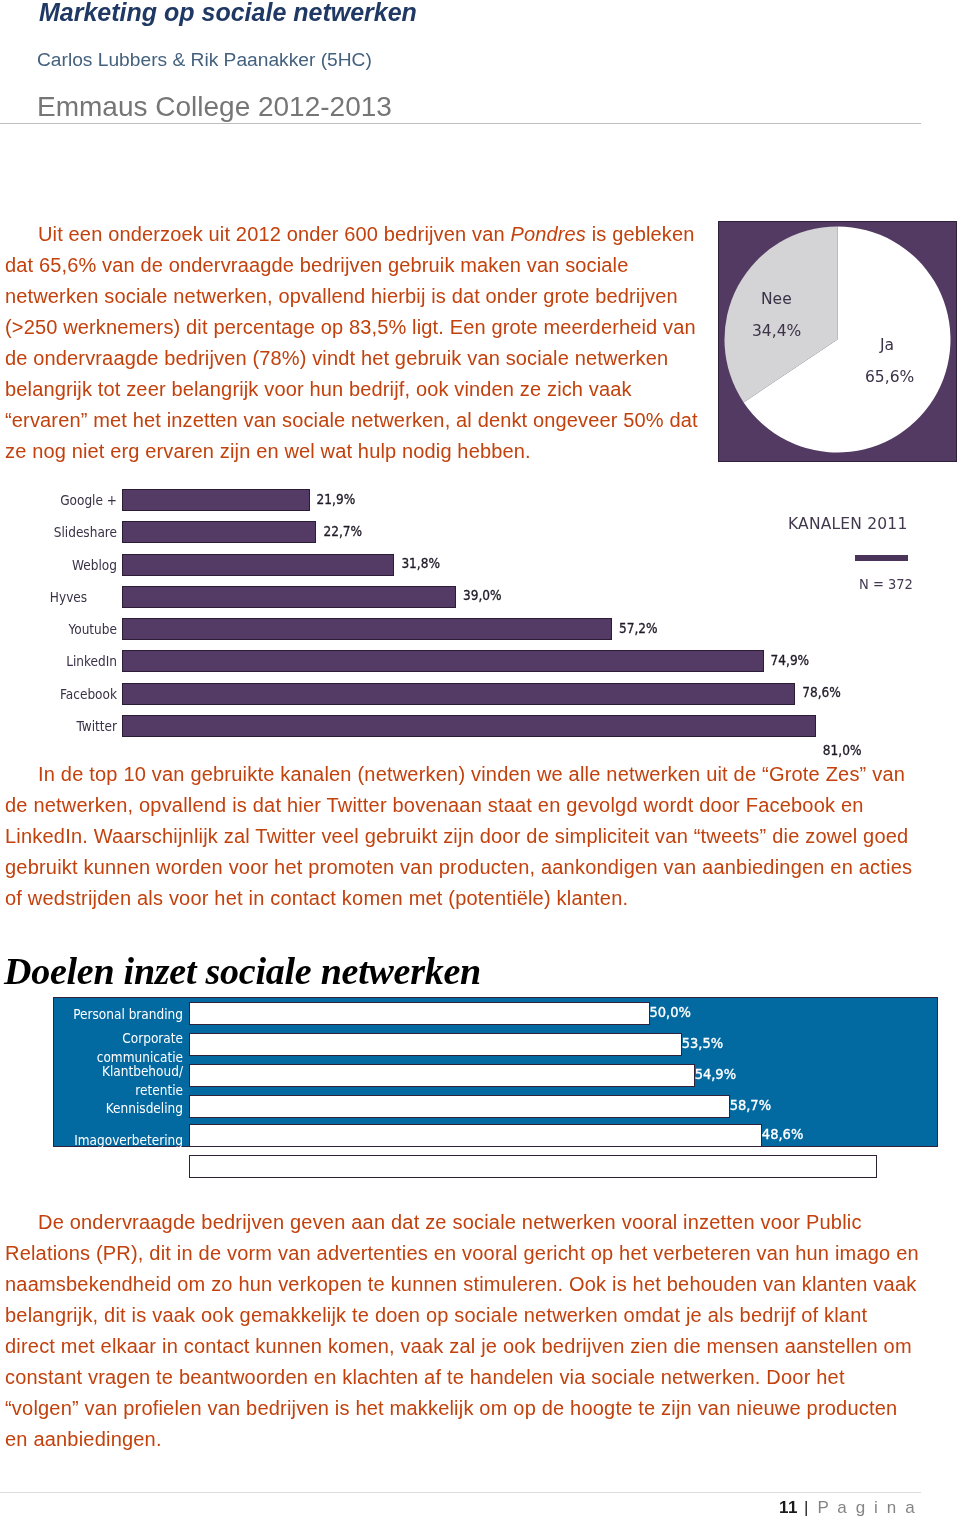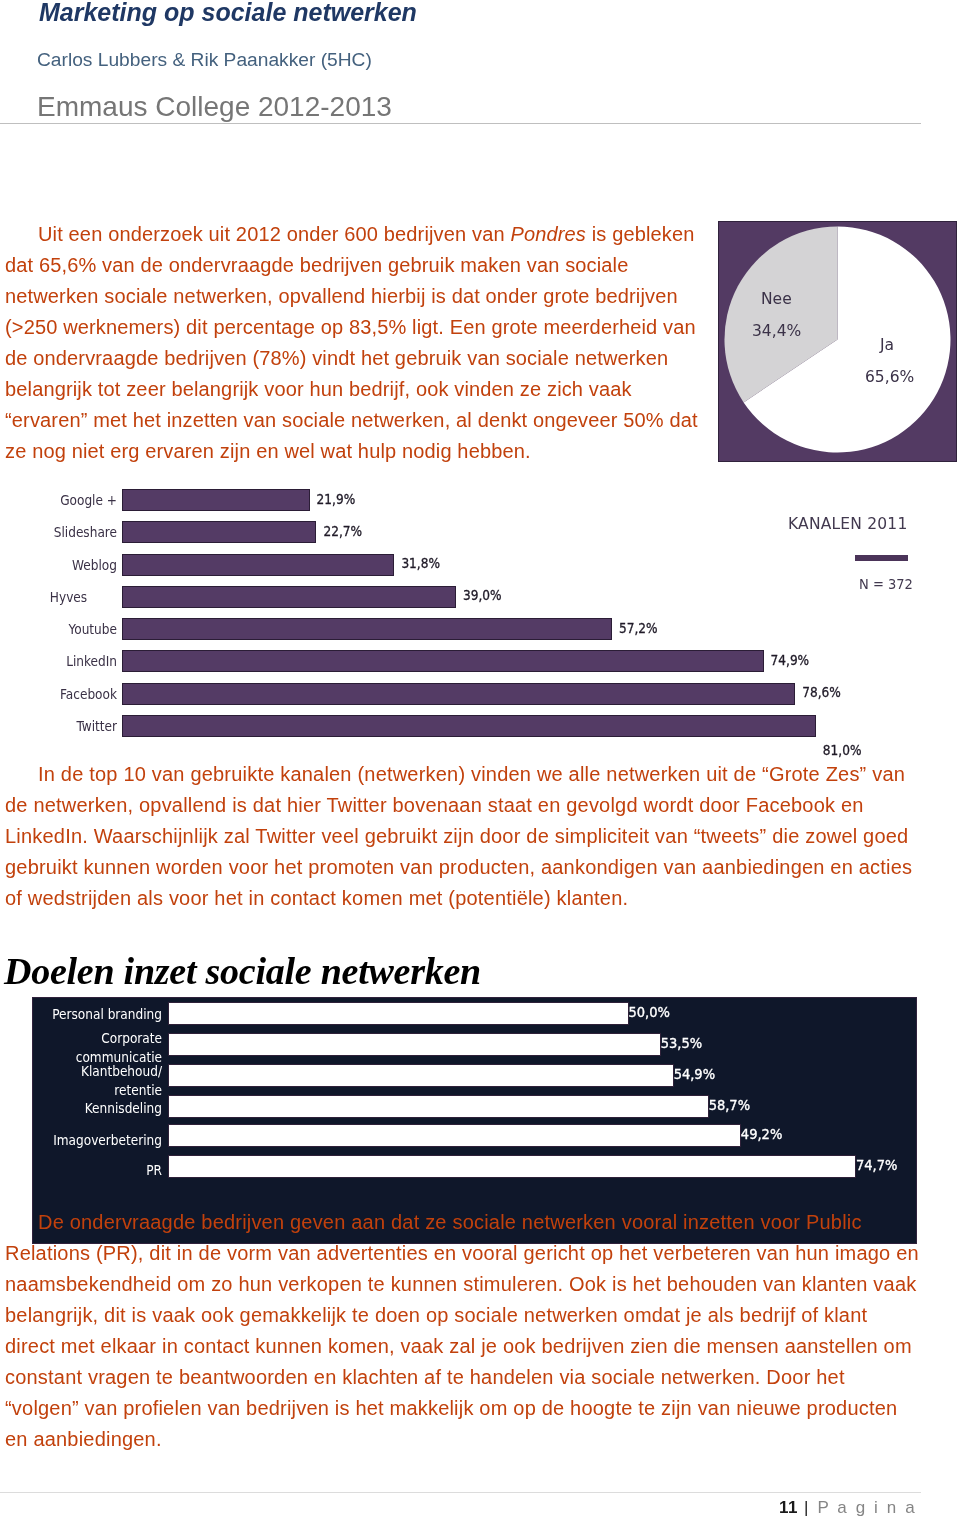--- a/index.html
+++ b/index.html
@@ -36,21 +36,21 @@
   .bc1 .lbl{position:absolute;left:20px;width:97px;font-family:"DejaVu Sans Condensed","DejaVu Sans",sans-serif;
             font-size:13.5px;color:#3a3146;white-space:nowrap;text-align:right;}
   .bc1 .bar{position:absolute;left:122px;height:22px;background:#543B65;border:1px solid #2b1d36;}
   .bc1 .val{position:absolute;font-family:"DejaVu Sans Condensed","DejaVu Sans",sans-serif;font-size:13.5px;color:#201b28;white-space:nowrap;-webkit-text-stroke:0.3px #201b28;}
   .bc1 .ttl{position:absolute;left:788px;top:37px;font-family:"DejaVu Sans",sans-serif;
             font-size:15.5px;letter-spacing:.2px;color:#42394f;white-space:nowrap;}
   .bc1 .legline{position:absolute;left:855px;top:77px;width:53px;height:6px;background:#4b3459;}
   .bc1 .legtxt{position:absolute;left:859px;top:98px;font-family:"DejaVu Sans Condensed","DejaVu Sans",sans-serif;font-size:14.5px;color:#42394f;white-space:nowrap;}
 
   
-  .bc2{position:absolute;left:32px;top:997px;width:885px;height:247px;background:#0f172a;border:1px solid #30223c;}
+  .bc2{position:absolute;left:53px;top:997px;width:885px;height:150px;background:#0369a1;border:1px solid #30223c;}
   .bc2 .lbl{position:absolute;left:10px;width:119px;font-family:"DejaVu Sans Condensed","DejaVu Sans",sans-serif;font-size:13.5px;color:#ffffff;
             text-align:right;line-height:18.5px;}
   .bc2 .bar{position:absolute;left:135px;height:23px;background:#ffffff;border:1px solid #2f2139;}
   .bc2 .val{position:absolute;font-family:"DejaVu Sans Condensed","DejaVu Sans",sans-serif;font-size:14.5px;color:#ffffff;white-space:nowrap;-webkit-text-stroke:0.35px #ffffff;}
 
   .ftr-rule{position:absolute;left:0;top:1492px;width:921px;height:1px;background:#dcdcdc;}
   .ftr{position:absolute;left:779px;top:1498px;font-size:17px;color:#858585;letter-spacing:2.1px;white-space:nowrap;}
   .ftr .pg{color:#1a1a1a;font-weight:bold;letter-spacing:0.5px;margin-right:6px;}
   .ftr .sep{color:#1a1a1a;letter-spacing:0;margin-right:9px;}
 </style>
@@ -123,21 +123,21 @@
         <div class="bar" style="top: 34.5px; width: 492.735px;"></div>
         <div class="val" style="top: 36.5px; left: 627.735px;">53,5%</div>
         <div class="lbl" style="top: 64px;">Klantbehoud/ retentie</div>
         <div class="bar" style="top: 65.5px; width: 505.629px;"></div>
         <div class="val" style="top: 67.5px; left: 640.629px;">54,9%</div>
         <div class="lbl" style="top: 101px;">Kennisdeling</div>
         <div class="bar" style="top: 97px; width: 540.627px;"></div>
         <div class="val" style="top: 99px; left: 675.627px;">58,7%</div>
         <div class="lbl" style="top: 133px;">Imagoverbetering</div>
         <div class="bar" style="top: 126px; width: 572.862px;"></div>
-        <div class="val" style="top: 128px; left: 707.862px;">49,2%</div>
+        <div class="val" style="top: 128px; left: 707.862px;">48,6%</div>
         <div class="lbl" style="top: 163px;">PR</div>
         <div class="bar" style="top: 157px; width: 687.987px;"></div>
         <div class="val" style="top: 159px; left: 822.987px;">74,7%</div>
       </div>
   </div>
 
   <div class="para p3"><span class="ind"></span><span>De ondervraagde bedrijven geven aan dat ze sociale netwerken vooral inzetten voor Public Relations (PR), dit in de vorm van advertenties en vooral gericht op het verbeteren van hun imago en naamsbekendheid om zo hun verkopen te kunnen stimuleren. Ook is het behouden van klanten vaak belangrijk, dit is vaak ook gemakkelijk te doen op sociale netwerken omdat je als bedrijf of klant direct met elkaar in contact kunnen komen, vaak zal je ook bedrijven zien die mensen aanstellen om constant vragen te beantwoorden en klachten af te handelen via sociale netwerken. Door het “volgen” van profielen van bedrijven is het makkelijk om op de hoogte te zijn van nieuwe producten en aanbiedingen.</span></div>
 
   <div class="ftr-rule"></div>
   <div class="ftr"><span class="pg">11</span><span class="sep">|</span><span>P a g i n a</span></div>

